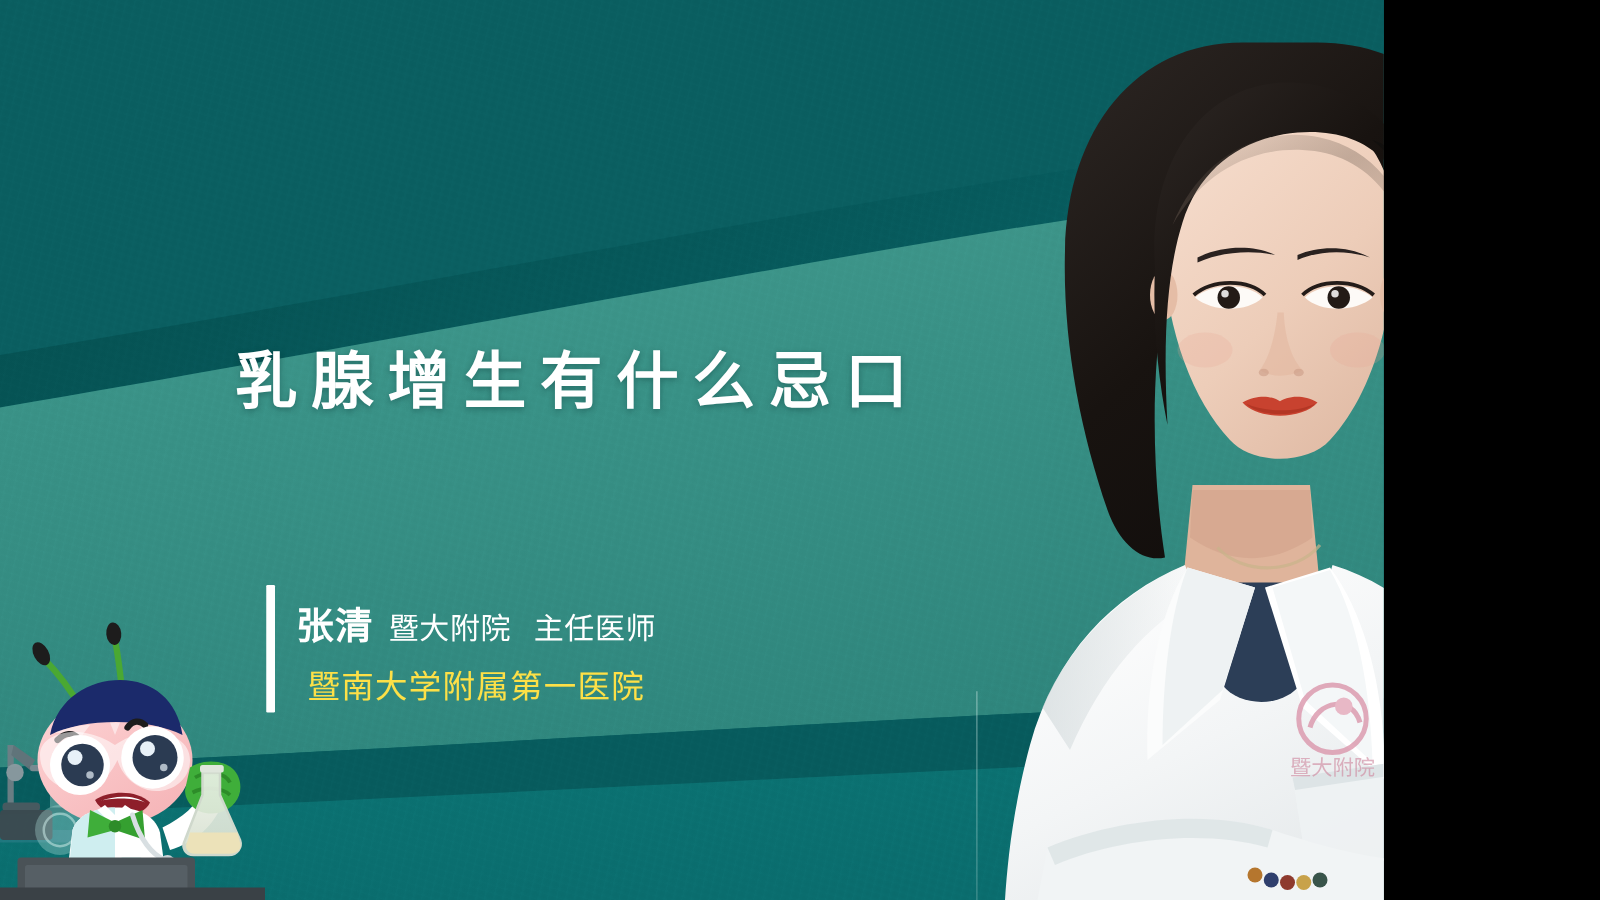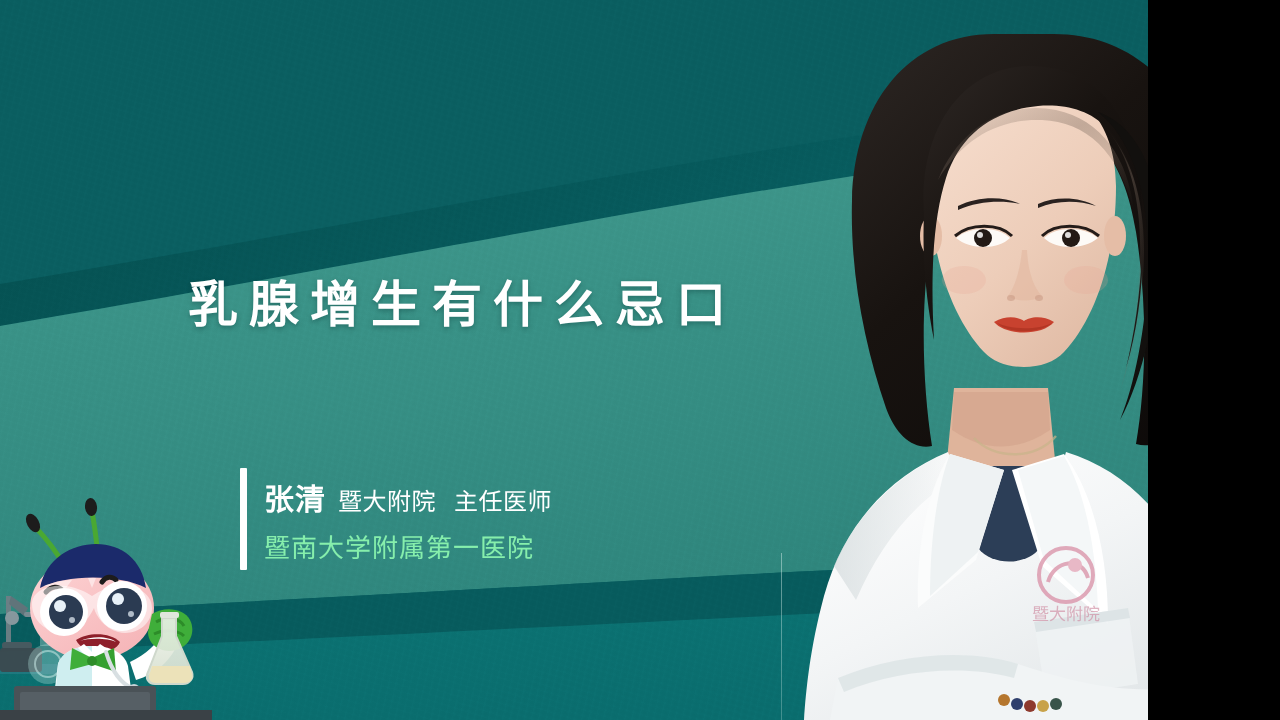--- a/index.html
+++ b/index.html
@@ -7,25 +7,26 @@
     margin: 0;
     padding: 0;
     background: #000;
   }
   body {
     font-family: "Liberation Sans", "DejaVu Sans", sans-serif;
   }
 
   .stage {
     position: relative;
-    width: 1148px;
+    width: 1060px;
     height: 720px;
     overflow: hidden;
     background: #0b5f61;
     user-select: none;
+    padding-left: 47px;
   }
 
   
   .bg-base {
     position: absolute;
     inset: 0;
     background: #0a5e60;
   }
   .bg-svg {
     position: absolute;
@@ -76,26 +77,25 @@
     line-height: 56px;
     font-weight: 700;
     letter-spacing: 11px;
     white-space: nowrap;
     text-shadow: 0 2px 5px rgba(0,40,40,.34);
   }
 
   
   .credit {
     position: absolute;
-    left: 240px;
+    left: 213px;
     top: 468px;
     display: flex;
     align-items: stretch;
     gap: 17px;
-    font-family: Liberation Mono, monospace;
   }
   .credit-bar {
     width: 7px;
     min-height: 102px;
     background: #ffffff;
     border-radius: 1px;
     flex: 0 0 auto;
   }
   .credit-lines {
     display: flex;
@@ -121,25 +121,26 @@
     letter-spacing: .5px;
     margin-left: 12px;
   }
   .doc-rank {
     font-size: 24px;
     font-weight: 400;
     letter-spacing: .5px;
     margin-left: 18px;
   }
   .doc-hospital {
-    color: #86efac;
+    color: #fde047;
     font-size: 26px;
     font-weight: 400;
     letter-spacing: 1px;
     white-space: nowrap;
+    text-align: center;
   }
 
   
   .portrait {
     position: absolute;
     left: 798px;
     top: 0;
     width: 434px;
     height: 720px;
   }

